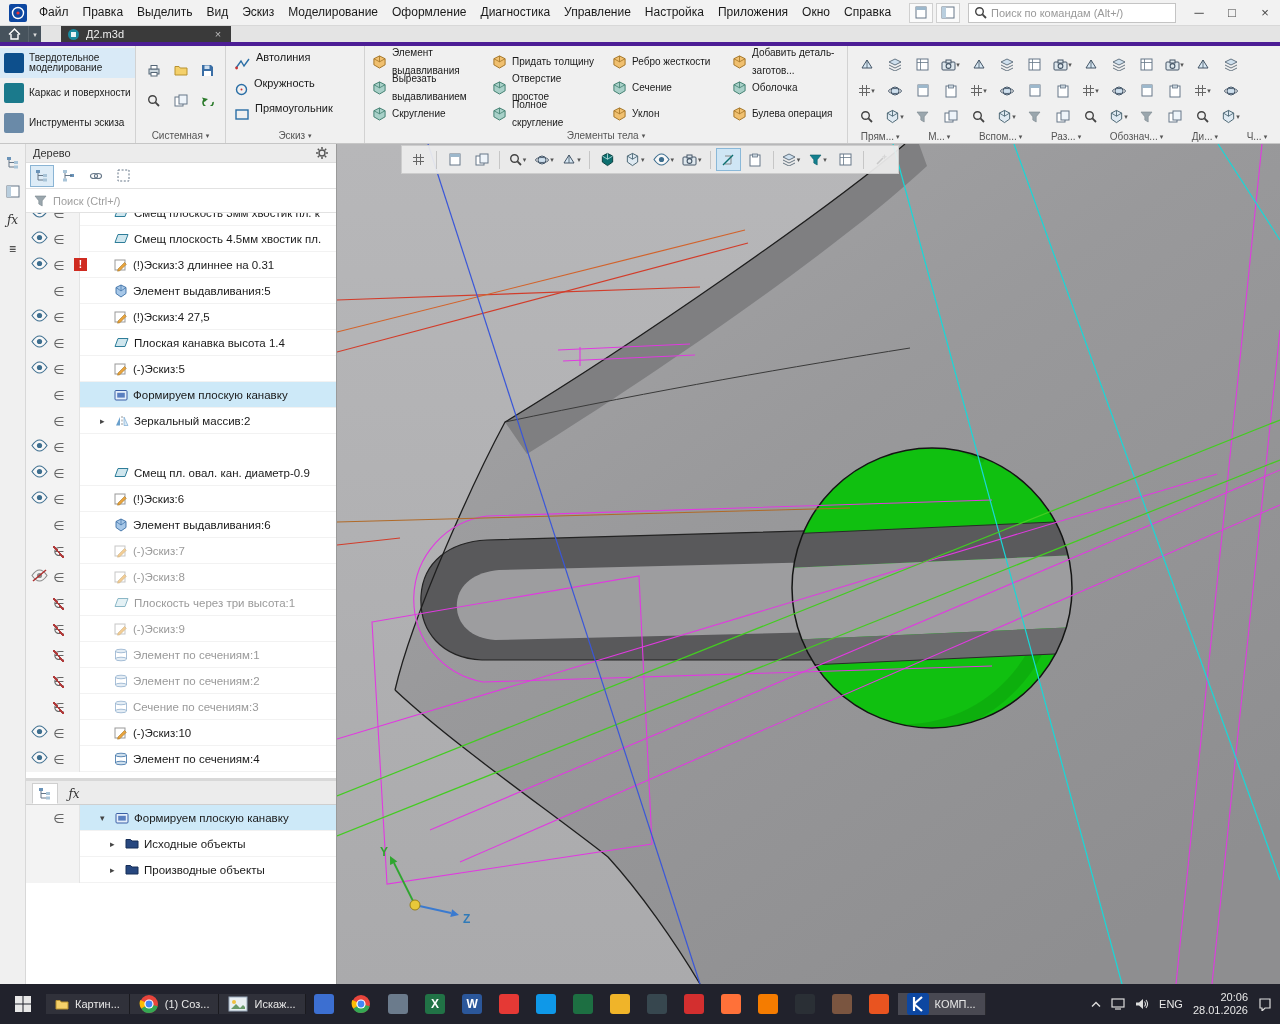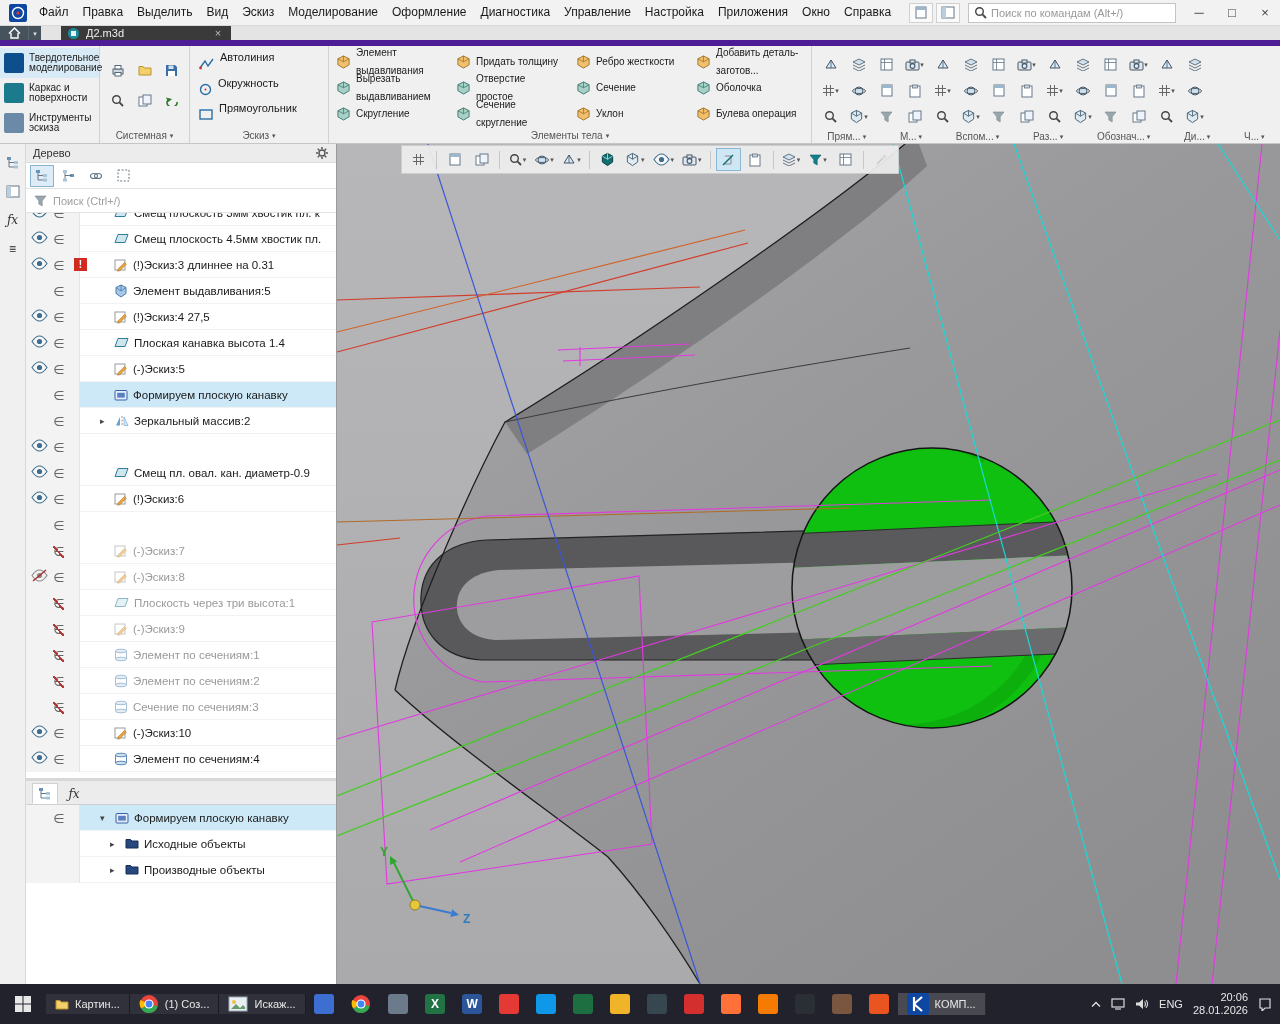--- a/index.html
+++ b/index.html
@@ -12,28 +12,28 @@
 .app-logo{margin:0 5px}
 .menu-items{display:flex}
 .menu-item{padding:0 7px;line-height:25px;font-size:12px;white-space:nowrap;cursor:default}
 .menubar-right{margin-left:auto;display:flex;align-items:center;gap:3px;height:100%}
 .mini-btn{width:24px;height:20px;display:flex;align-items:center;justify-content:center;border:1px solid #d0d0d0;background:#fafafa}
 .cmd-search{width:208px;height:20px;background:#fff;border:1px solid #c4c4c4;display:flex;align-items:center;gap:4px;padding:0 5px;margin:0 5px}
 .cmd-search input{flex:1;border:0;outline:0;font-size:11px;background:transparent;color:#333;min-width:0}
 .cmd-search input::placeholder{color:#999}
 .win-btn{width:30px;height:26px;display:flex;align-items:center;justify-content:center;font-size:13px;color:#444}
 
-.tabbar{height:20px;background:#e4e4e4;display:flex;align-items:stretch;flex:0 0 auto;border-bottom:6px solid #4c1d95}
+.tabbar{height:20px;background:#e4e4e4;display:flex;align-items:stretch;flex:0 0 auto;border-bottom:4px solid #4c1d95}
 .home-btn{width:28px;background:#46525c;display:flex;align-items:center;justify-content:center}
 .home-dd{width:13px;background:#46525c;border-left:1px solid #59646d;color:#ddd;display:flex;align-items:center;justify-content:center}
 .doc-tab{width:170px;margin-left:20px;background:#3a3a3a;color:#eee;display:flex;align-items:center;gap:6px;padding:0 6px;font-size:11px}
 .doc-tab .tab-close{margin-left:auto;color:#bbb;font-size:11px;width:14px;text-align:center}
 
 .ribbon{height:98px;background:#f0f0f0;display:flex;border-bottom:1px solid #c6c6c6;flex:0 0 auto}
-.mode-panel{width:100px;flex:0 0 auto;border-right:1px solid #d2d2d2;padding:2px 0;display:flex;flex-direction:column}
+.mode-panel{width:136px;flex:0 0 auto;border-right:1px solid #d2d2d2;padding:2px 0;display:flex;flex-direction:column}
 .mode-item{height:30px;display:flex;align-items:center;gap:5px;padding:0 4px;font-size:10px;line-height:10.5px}
 .mode-item.active{background:#d9eaf7}
 .mode-ic{width:20px;height:20px;border-radius:2px;flex:0 0 auto}
 .rgroup{border-right:1px solid #d2d2d2;display:flex;flex-direction:column}
 .rgroup-body{flex:1;display:flex;align-items:flex-start;padding:3px 5px 0}
 .rgroup-label{height:16px;font-size:10px;color:#555;display:flex;align-items:center;justify-content:center;gap:3px}
 .sys-grid{display:grid;grid-template-columns:repeat(3,25px);grid-auto-rows:26px;gap:4px 2px;padding-top:8px}
 .tool-btn{display:flex;align-items:center;justify-content:center;border:1px solid transparent}
 .sketch-col{display:flex;flex-direction:column;justify-content:space-between;height:78px;padding-top:2px;min-width:128px}
 .sketch-item{display:flex;gap:6px;height:25px;font-size:11px;padding:0 4px;white-space:nowrap}
@@ -340,21 +340,21 @@
               </span>
               <span class="lbl">Отверстие простое</span>
             </div>
             <div class="body-item">
               <span class="ic">
                 <svg width="15" height="14" viewBox="0 0 16 15">
                   <path d="M8 1l6 3v6.5L8 14 2 10.5V4z" fill="#a8d0c8" stroke="#3a7a6a"></path>
                   <path d="M8 1v6.3L2 4m6 3.3l6-3.3" fill="none" stroke="#3a7a6a" stroke-width=".8"></path>
                 </svg>
               </span>
-              <span class="lbl">Сечение скругление</span>
+              <span class="lbl">Полное скругление</span>
             </div>
             <div class="body-item">
               <span class="ic">
                 <svg width="15" height="14" viewBox="0 0 16 15">
                   <path d="M8 1l6 3v6.5L8 14 2 10.5V4z" fill="#f0c070" stroke="#a07020"></path>
                   <path d="M8 1v6.3L2 4m6 3.3l6-3.3" fill="none" stroke="#a07020" stroke-width=".8"></path>
                 </svg>
               </span>
               <span class="lbl">Ребро жесткости</span>
             </div>
@@ -1094,20 +1094,29 @@
                     <path d="M4 11l6.5-6.5 1.8 1.8L5.8 12.8 3.6 13.2z" fill="#e8a33d" stroke="#9a6a15" stroke-width=".5"></path>
                   </svg>
                 </span>
                 <span class="row-label">(!)Эскиз:6</span>
               </div>
             </div>
             <div class="tree-row">
               <div class="row-gutter">
                 <span class="eye-slot"></span>
                 <span class="elem">∈</span>
+              </div>
+              <div class="row-content">
+                <span class="ic">
+                  <svg width="14" height="14" viewBox="0 0 14 14">
+                    <path d="M7 1l5 2.5v6L7 13 2 9.5v-6z" fill="#a8c8e8" stroke="#3a6ea5" stroke-width=".9"></path>
+                    <path d="M7 1v6m0 0L2 3.5M7 7l5-3.5" fill="none" stroke="#3a6ea5" stroke-width=".7"></path>
+                  </svg>
+                </span>
+                <span class="row-label">Элемент выдавливания:6</span>
               </div>
             </div>
             <div class="tree-row grayed">
               <div class="row-gutter">
                 <span class="eye-slot"></span>
                 <span class="elem x">∈</span>
               </div>
               <div class="row-content">
                 <span class="ic">
                   <svg width="14" height="14">

